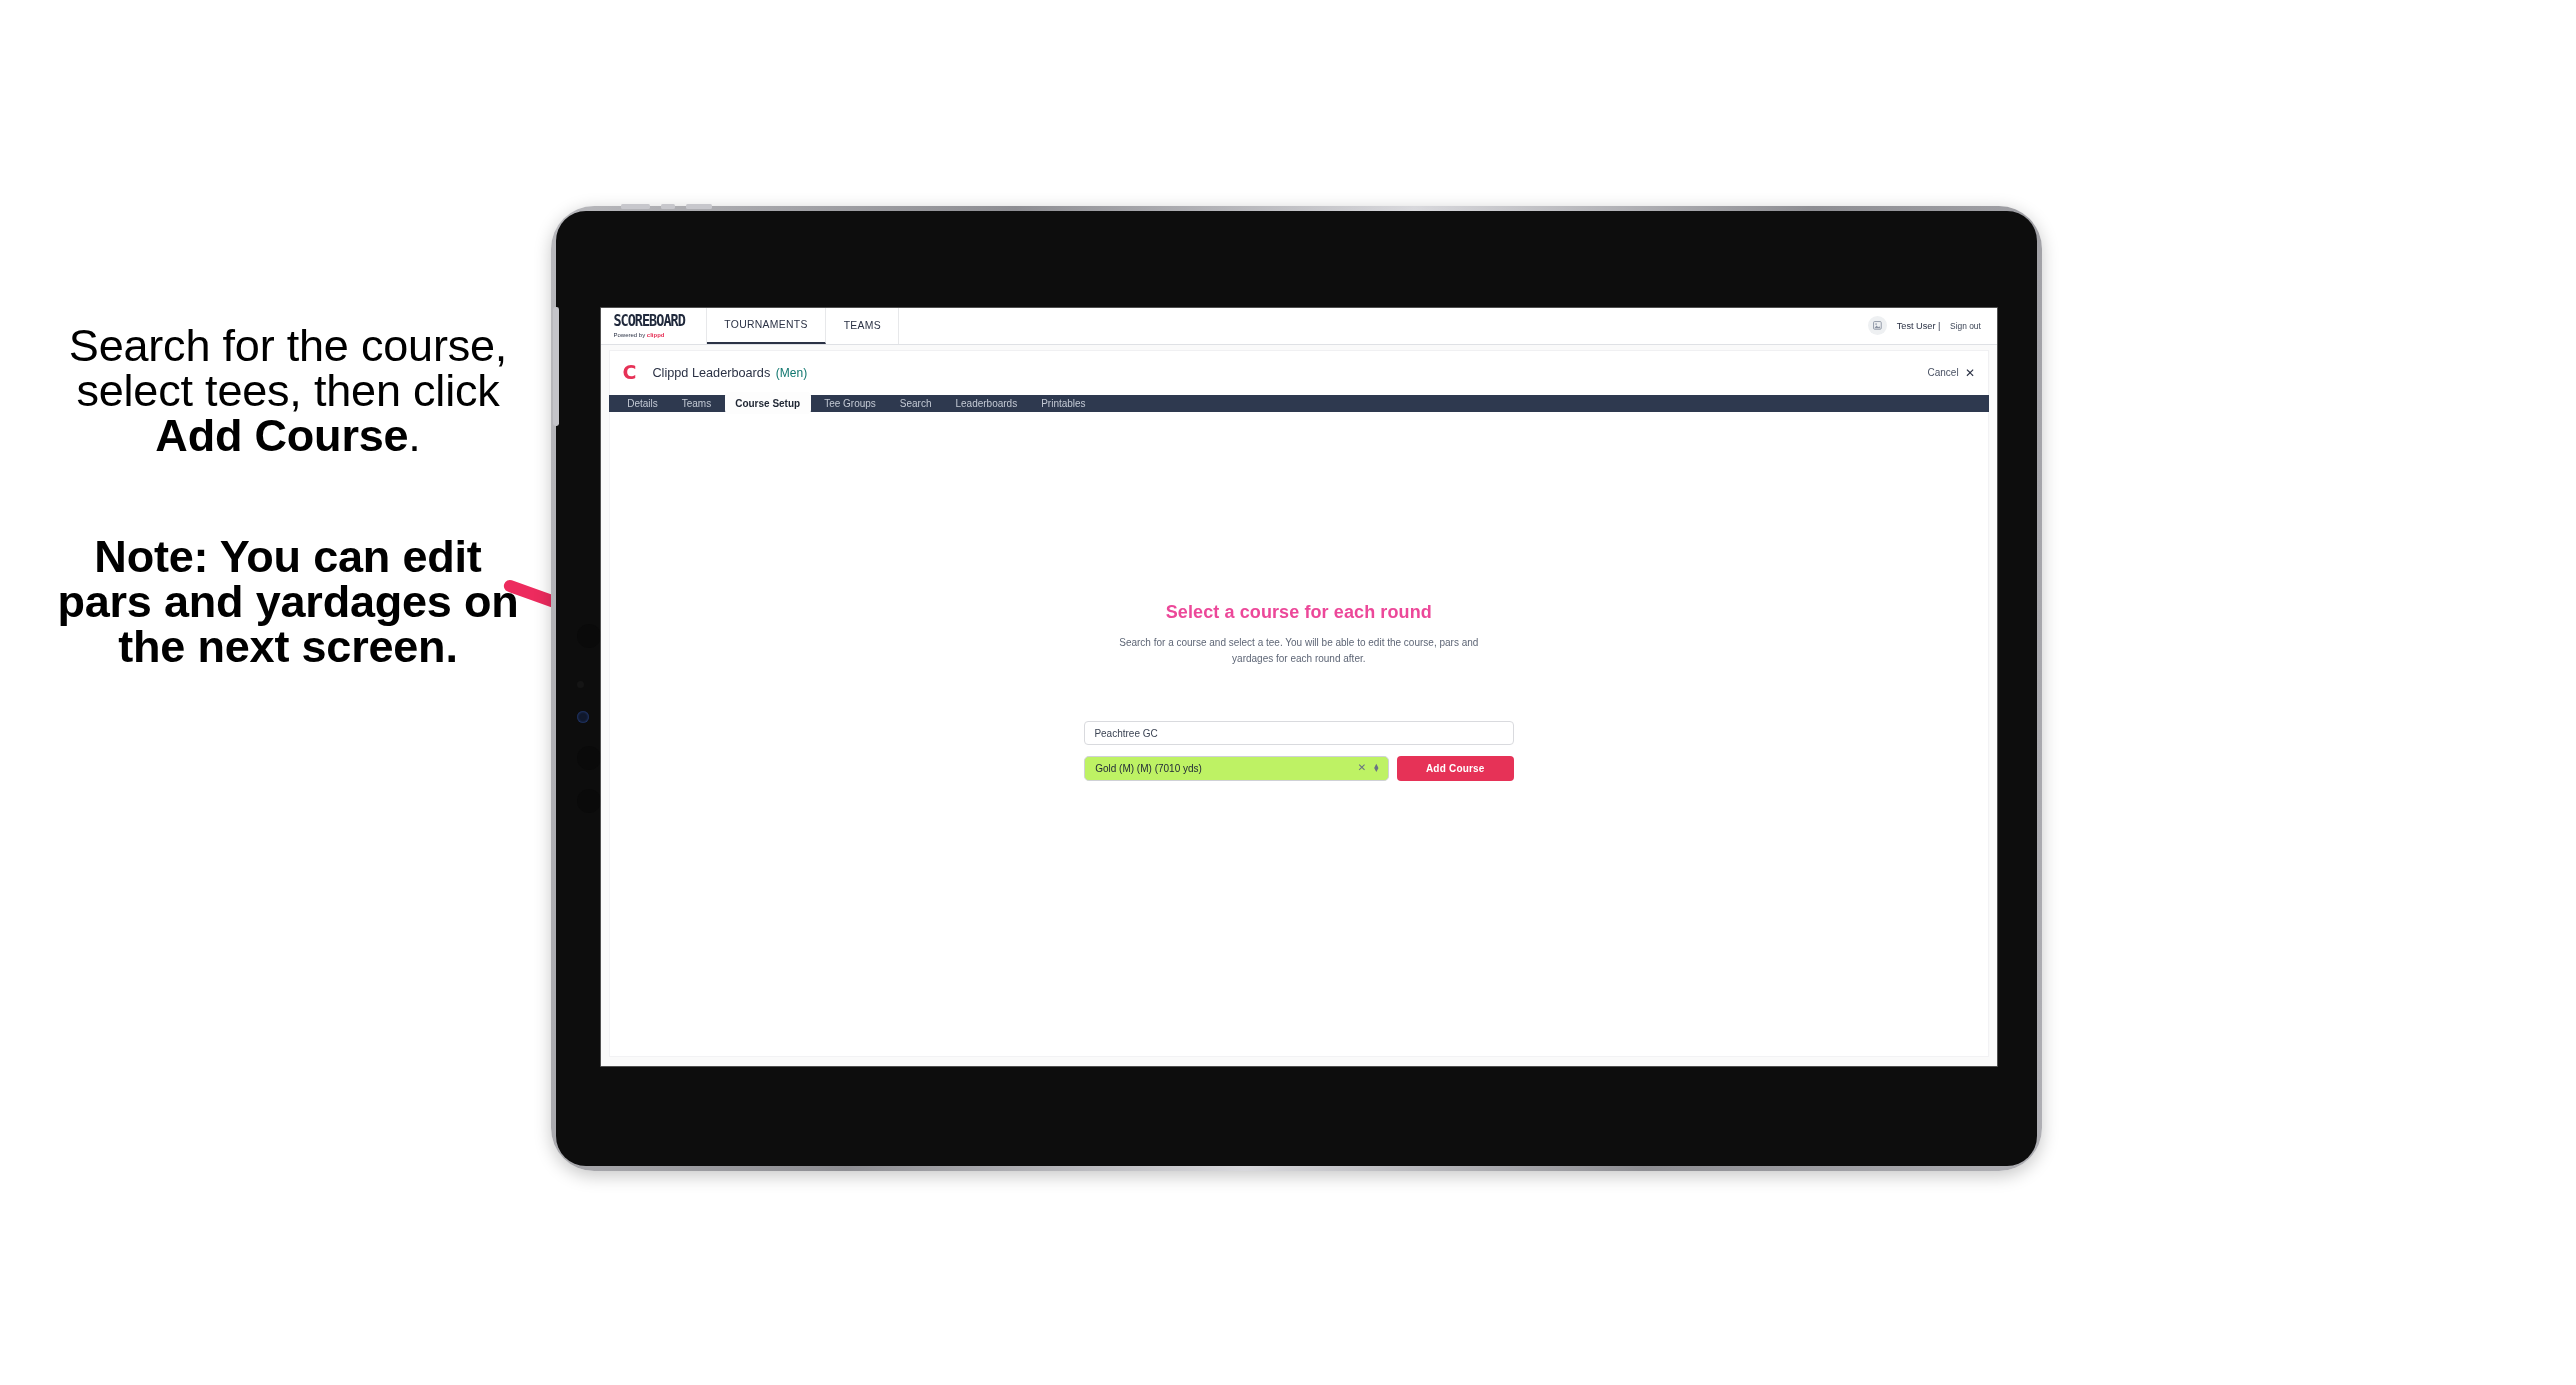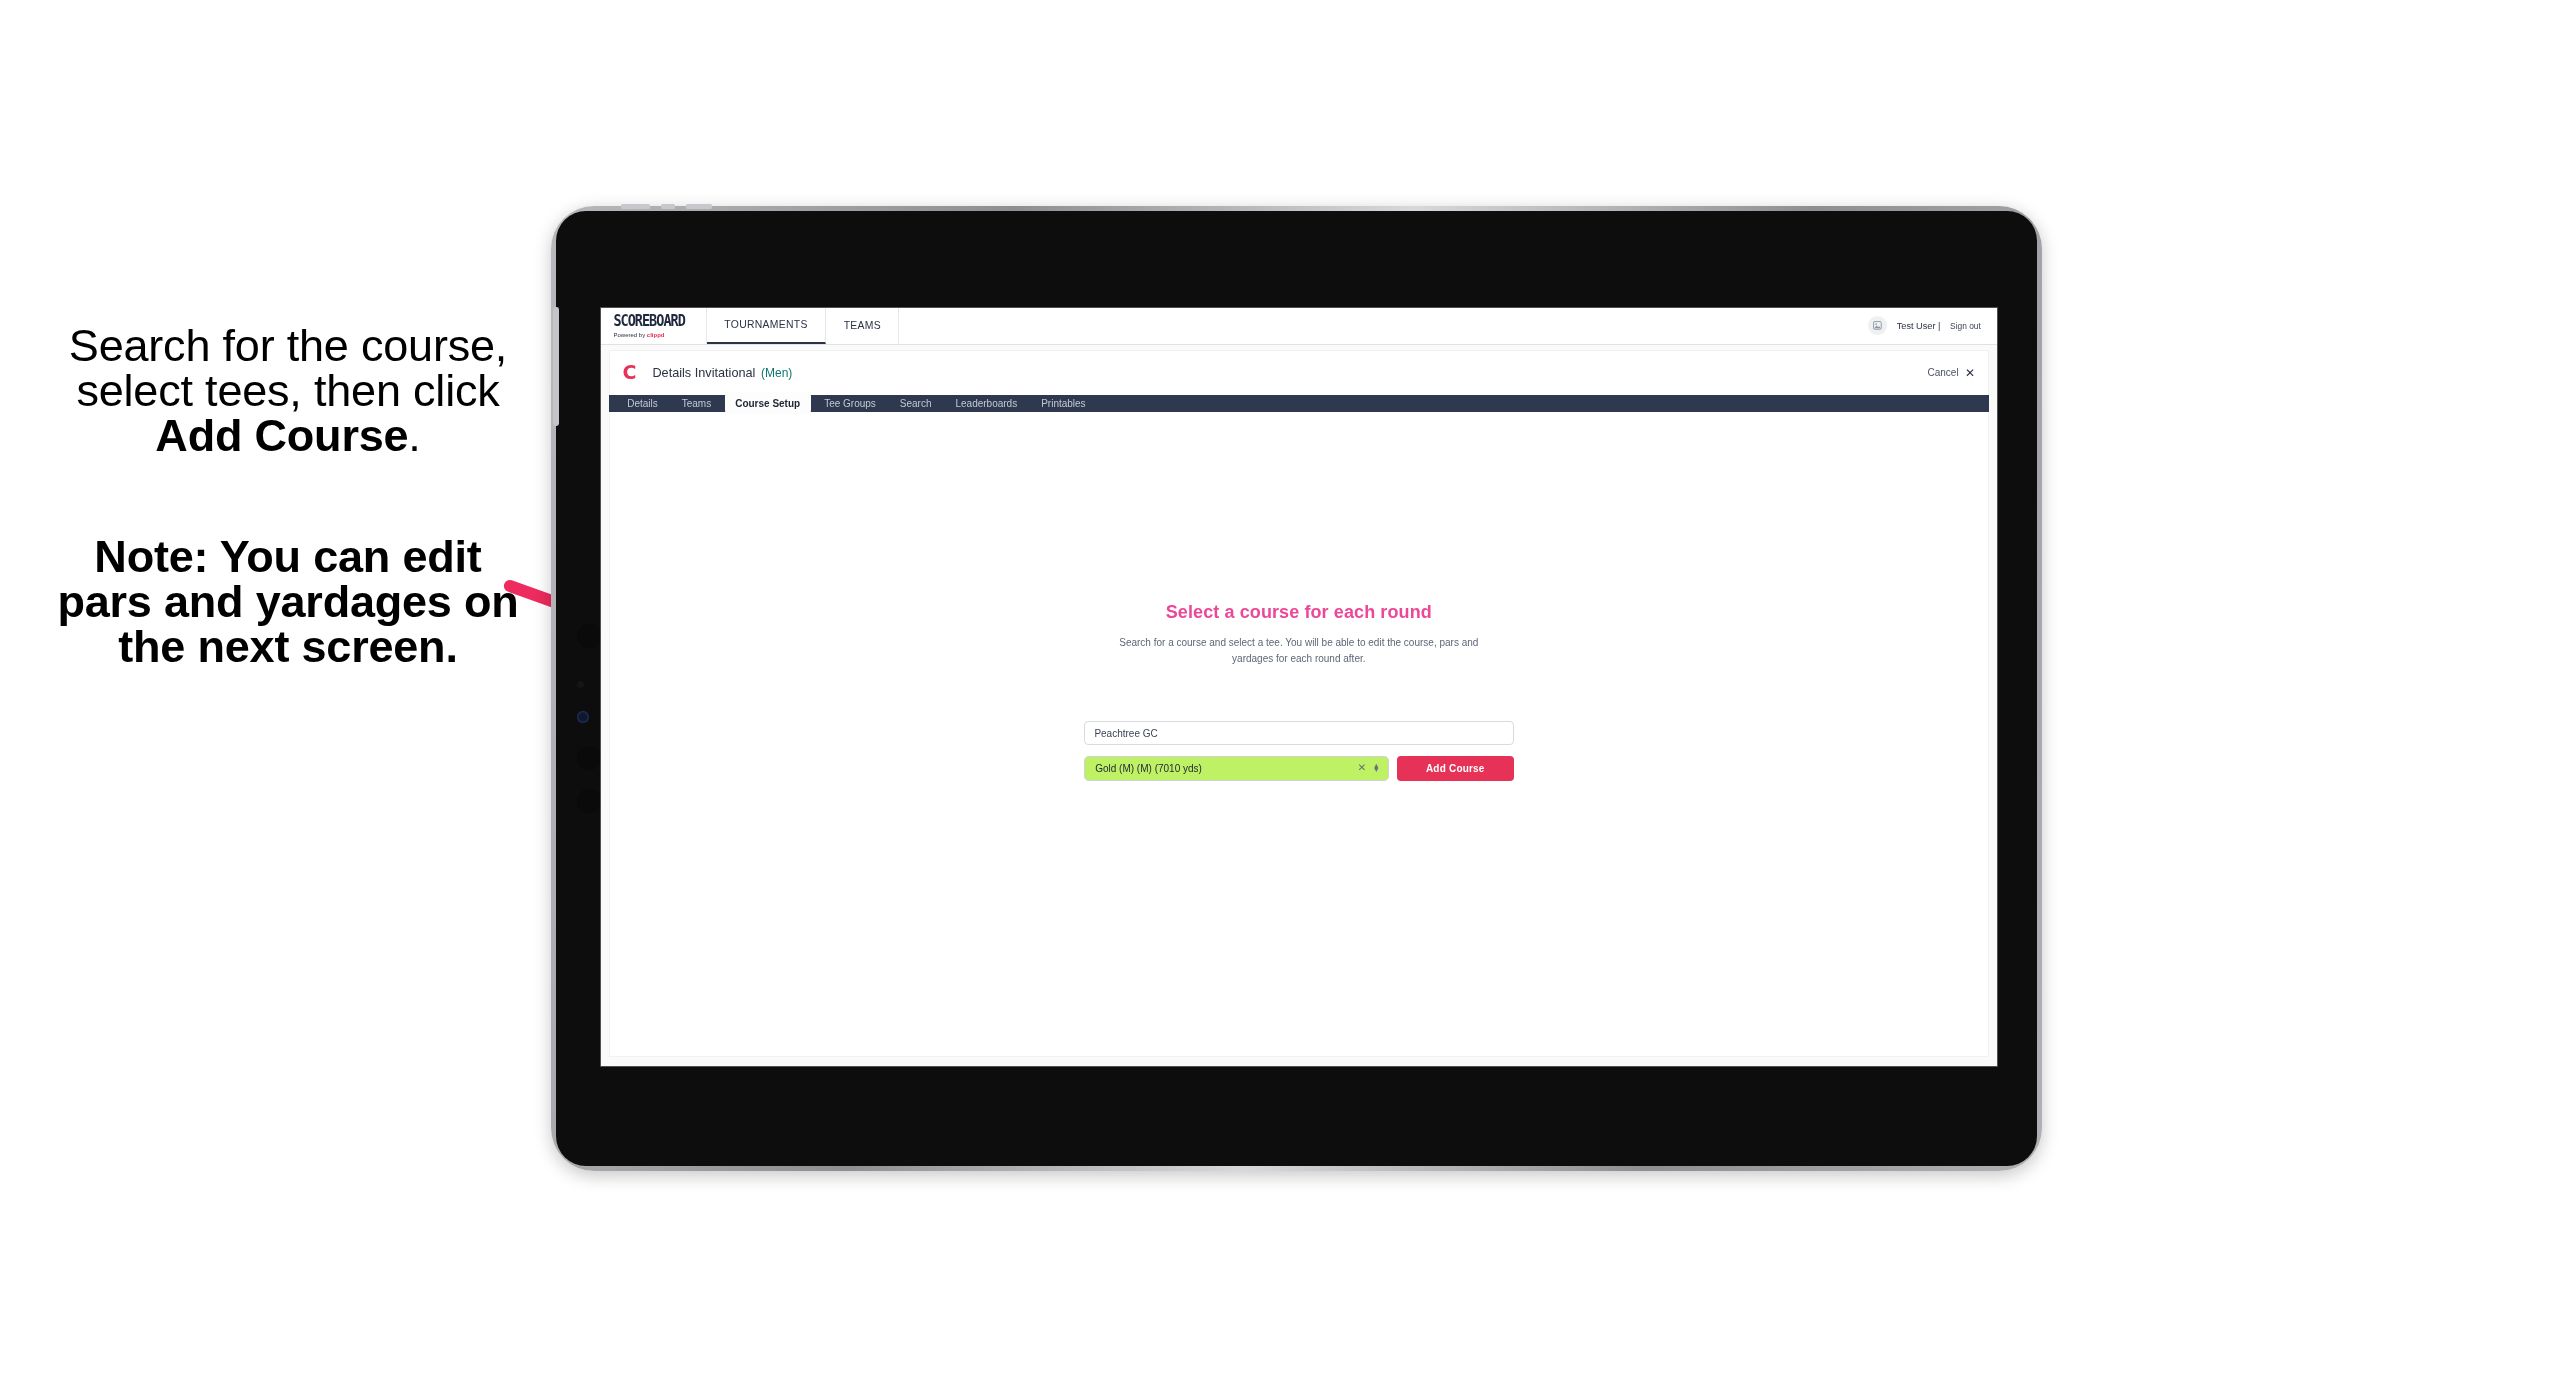--- a/index.html
+++ b/index.html
@@ -220,21 +220,21 @@
               </svg>
             </div>
             <div class="username">Test User |</div>
             <div class="signout">Sign out</div>
           </div>
         </div>
 
         <div class="tourney-wrap">
           <div class="tourney">
             <div class="clippd-c">C</div>
-            <div class="tourney-name">Details Invitational</div>
+            <div class="tourney-name">Clippd Leaderboards</div>
             <div class="tourney-gender">(Men)</div>
             <div class="tourney-spacer"></div>
             <div class="cancel">
               <span class="cancel-label">Cancel</span>
               <span class="cancel-x">✕</span>
             </div>
           </div>
         </div>
 
         <div class="subnav-wrap">

